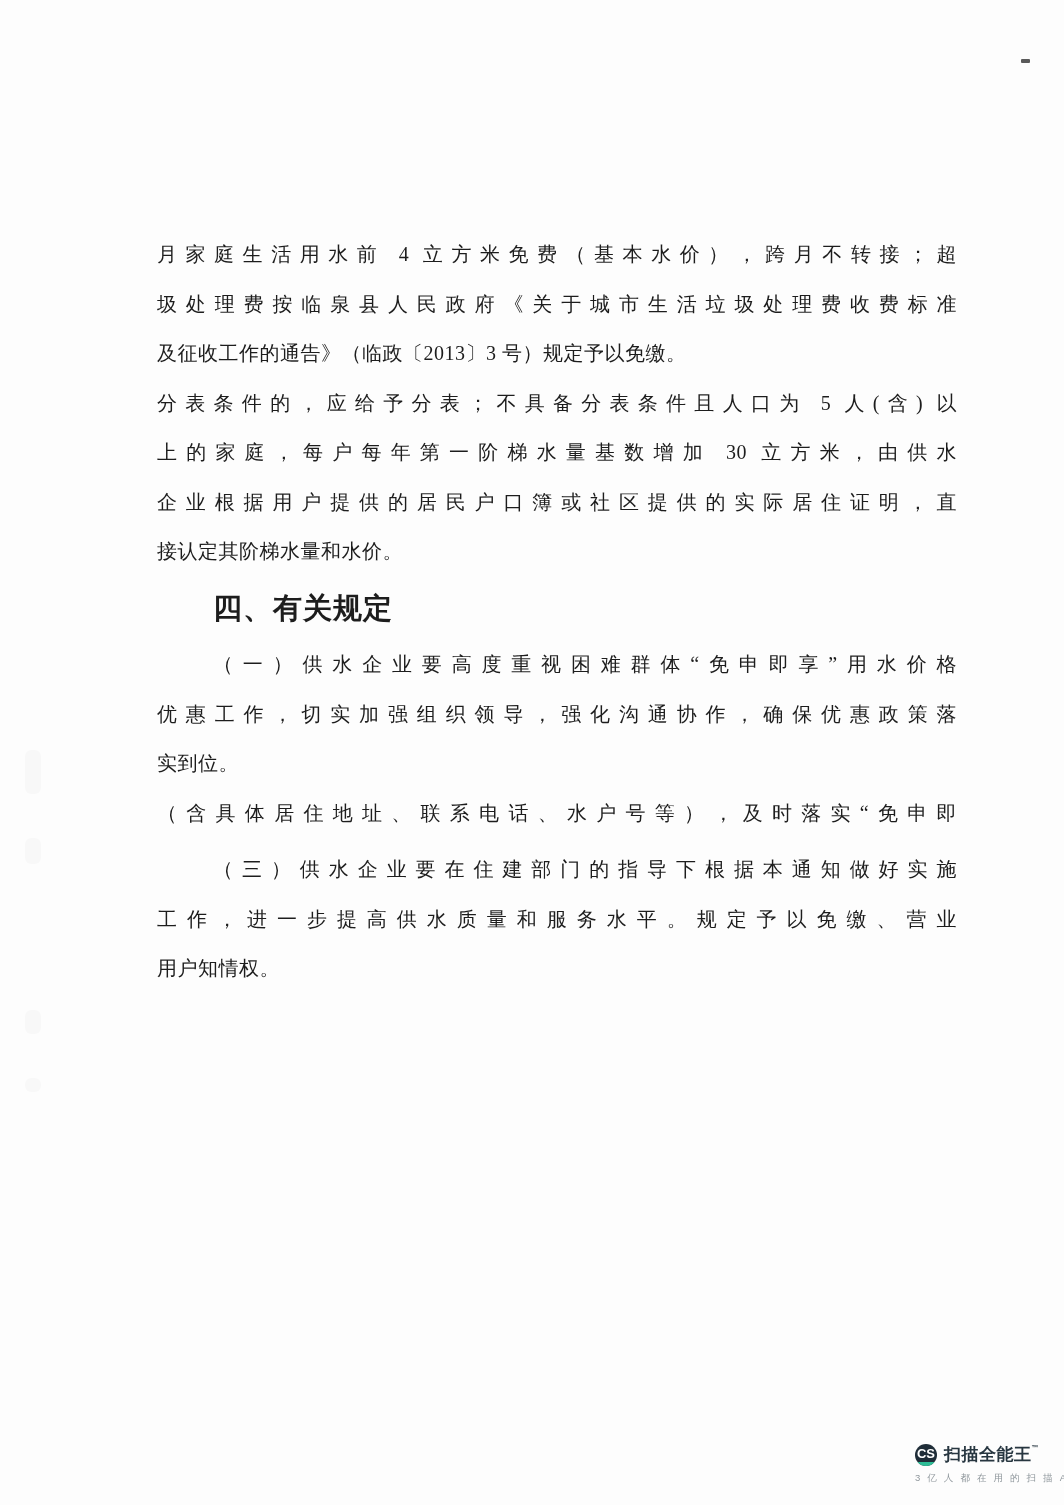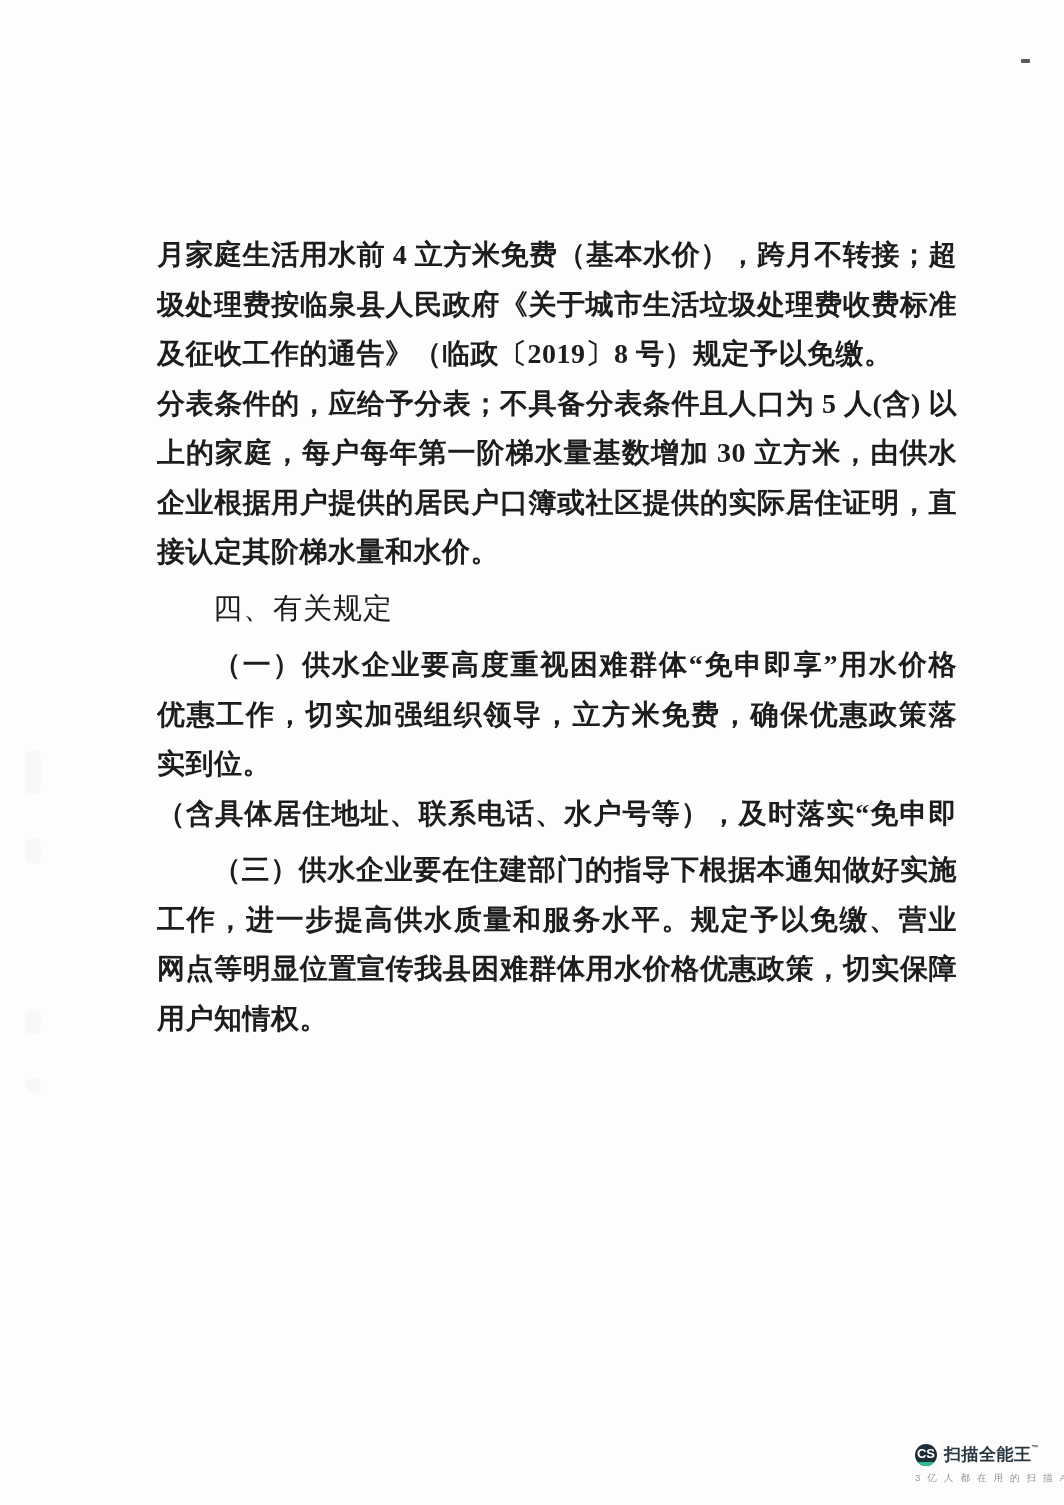--- a/index.html
+++ b/index.html
@@ -39,36 +39,35 @@
   .doc {
     position: absolute;
     left: 157px;
     top: 230px;
     width: 800px;
     color: #1d1d1d;
   }
   .line {
     height: 49.5px;
     line-height: 49.5px;
-    font-size: 28px;
+    font-size: 20px;
     overflow: hidden;
     text-align: left;
     letter-spacing: 0.5px;
-    font-weight: bold;
   }
   .line.j {
     text-align: justify;
     text-align-last: justify;
     text-justify: inter-character;
   }
   .line.ind { padding-left: 56px; }
   .line.p-start { margin-top: 7px; }
   .line.head {
     font-family: "Liberation Sans", sans-serif;
-    font-weight: normal;
+    font-weight: bold;
     font-size: 29px;
     letter-spacing: 1px;
   }
 
   
   .watermark {
     position: absolute;
     left: 915px;
     top: 1443px;
     width: 135px;
@@ -130,33 +129,32 @@
 
   <div class="scan-dash"></div>
   <div class="ghost g1"></div>
   <div class="ghost g2"></div>
   <div class="ghost g3"></div>
   <div class="ghost g4"></div>
 
   <div class="doc">
       <div class="line j">月家庭生活用水前 4 立方米免费（基本水价），跨月不转接；超</div>
       <div class="line j">圾处理费按临泉县人民政府《关于城市生活垃圾处理费收费标准</div>
-      <div class="line">及征收工作的通告》（临政〔2019〕8 号）规定予以免缴。</div>
+      <div class="line">及征收工作的通告》（临政〔2013〕3 号）规定予以免缴。</div>
       <div class="line j">分表条件的，应给予分表；不具备分表条件且人口为 5 人(含) 以</div>
       <div class="line j">上的家庭，每户每年第一阶梯水量基数增加 30 立方米，由供水</div>
       <div class="line j">企业根据用户提供的居民户口簿或社区提供的实际居住证明，直</div>
       <div class="line">接认定其阶梯水量和水价。</div>
       <div class="line ind head p-start">四、有关规定</div>
       <div class="line j ind p-start">（一）供水企业要高度重视困难群体“免申即享”用水价格</div>
-      <div class="line j">优惠工作，切实加强组织领导，立方米免费，确保优惠政策落</div>
+      <div class="line j">优惠工作，切实加强组织领导，强化沟通协作，确保优惠政策落</div>
       <div class="line">实到位。</div>
       <div class="line j">（含具体居住地址、联系电话、水户号等），及时落实“免申即</div>
       <div class="line j ind p-start">（三）供水企业要在住建部门的指导下根据本通知做好实施</div>
       <div class="line j">工作，进一步提高供水质量和服务水平。规定予以免缴、营业</div>
-      <div class="line j">网点等明显位置宣传我县困难群体用水价格优惠政策，切实保障</div>
       <div class="line">用户知情权。</div>
     </div>
 
   <div class="watermark">
     <div class="wm-row">
       <div class="cs-badge">
         <div class="cs-letters">CS</div>
         <div class="cs-accent"></div>
       </div>
       <div class="wm-title"><span>扫描全能王</span><span class="wm-tm">™</span></div>

